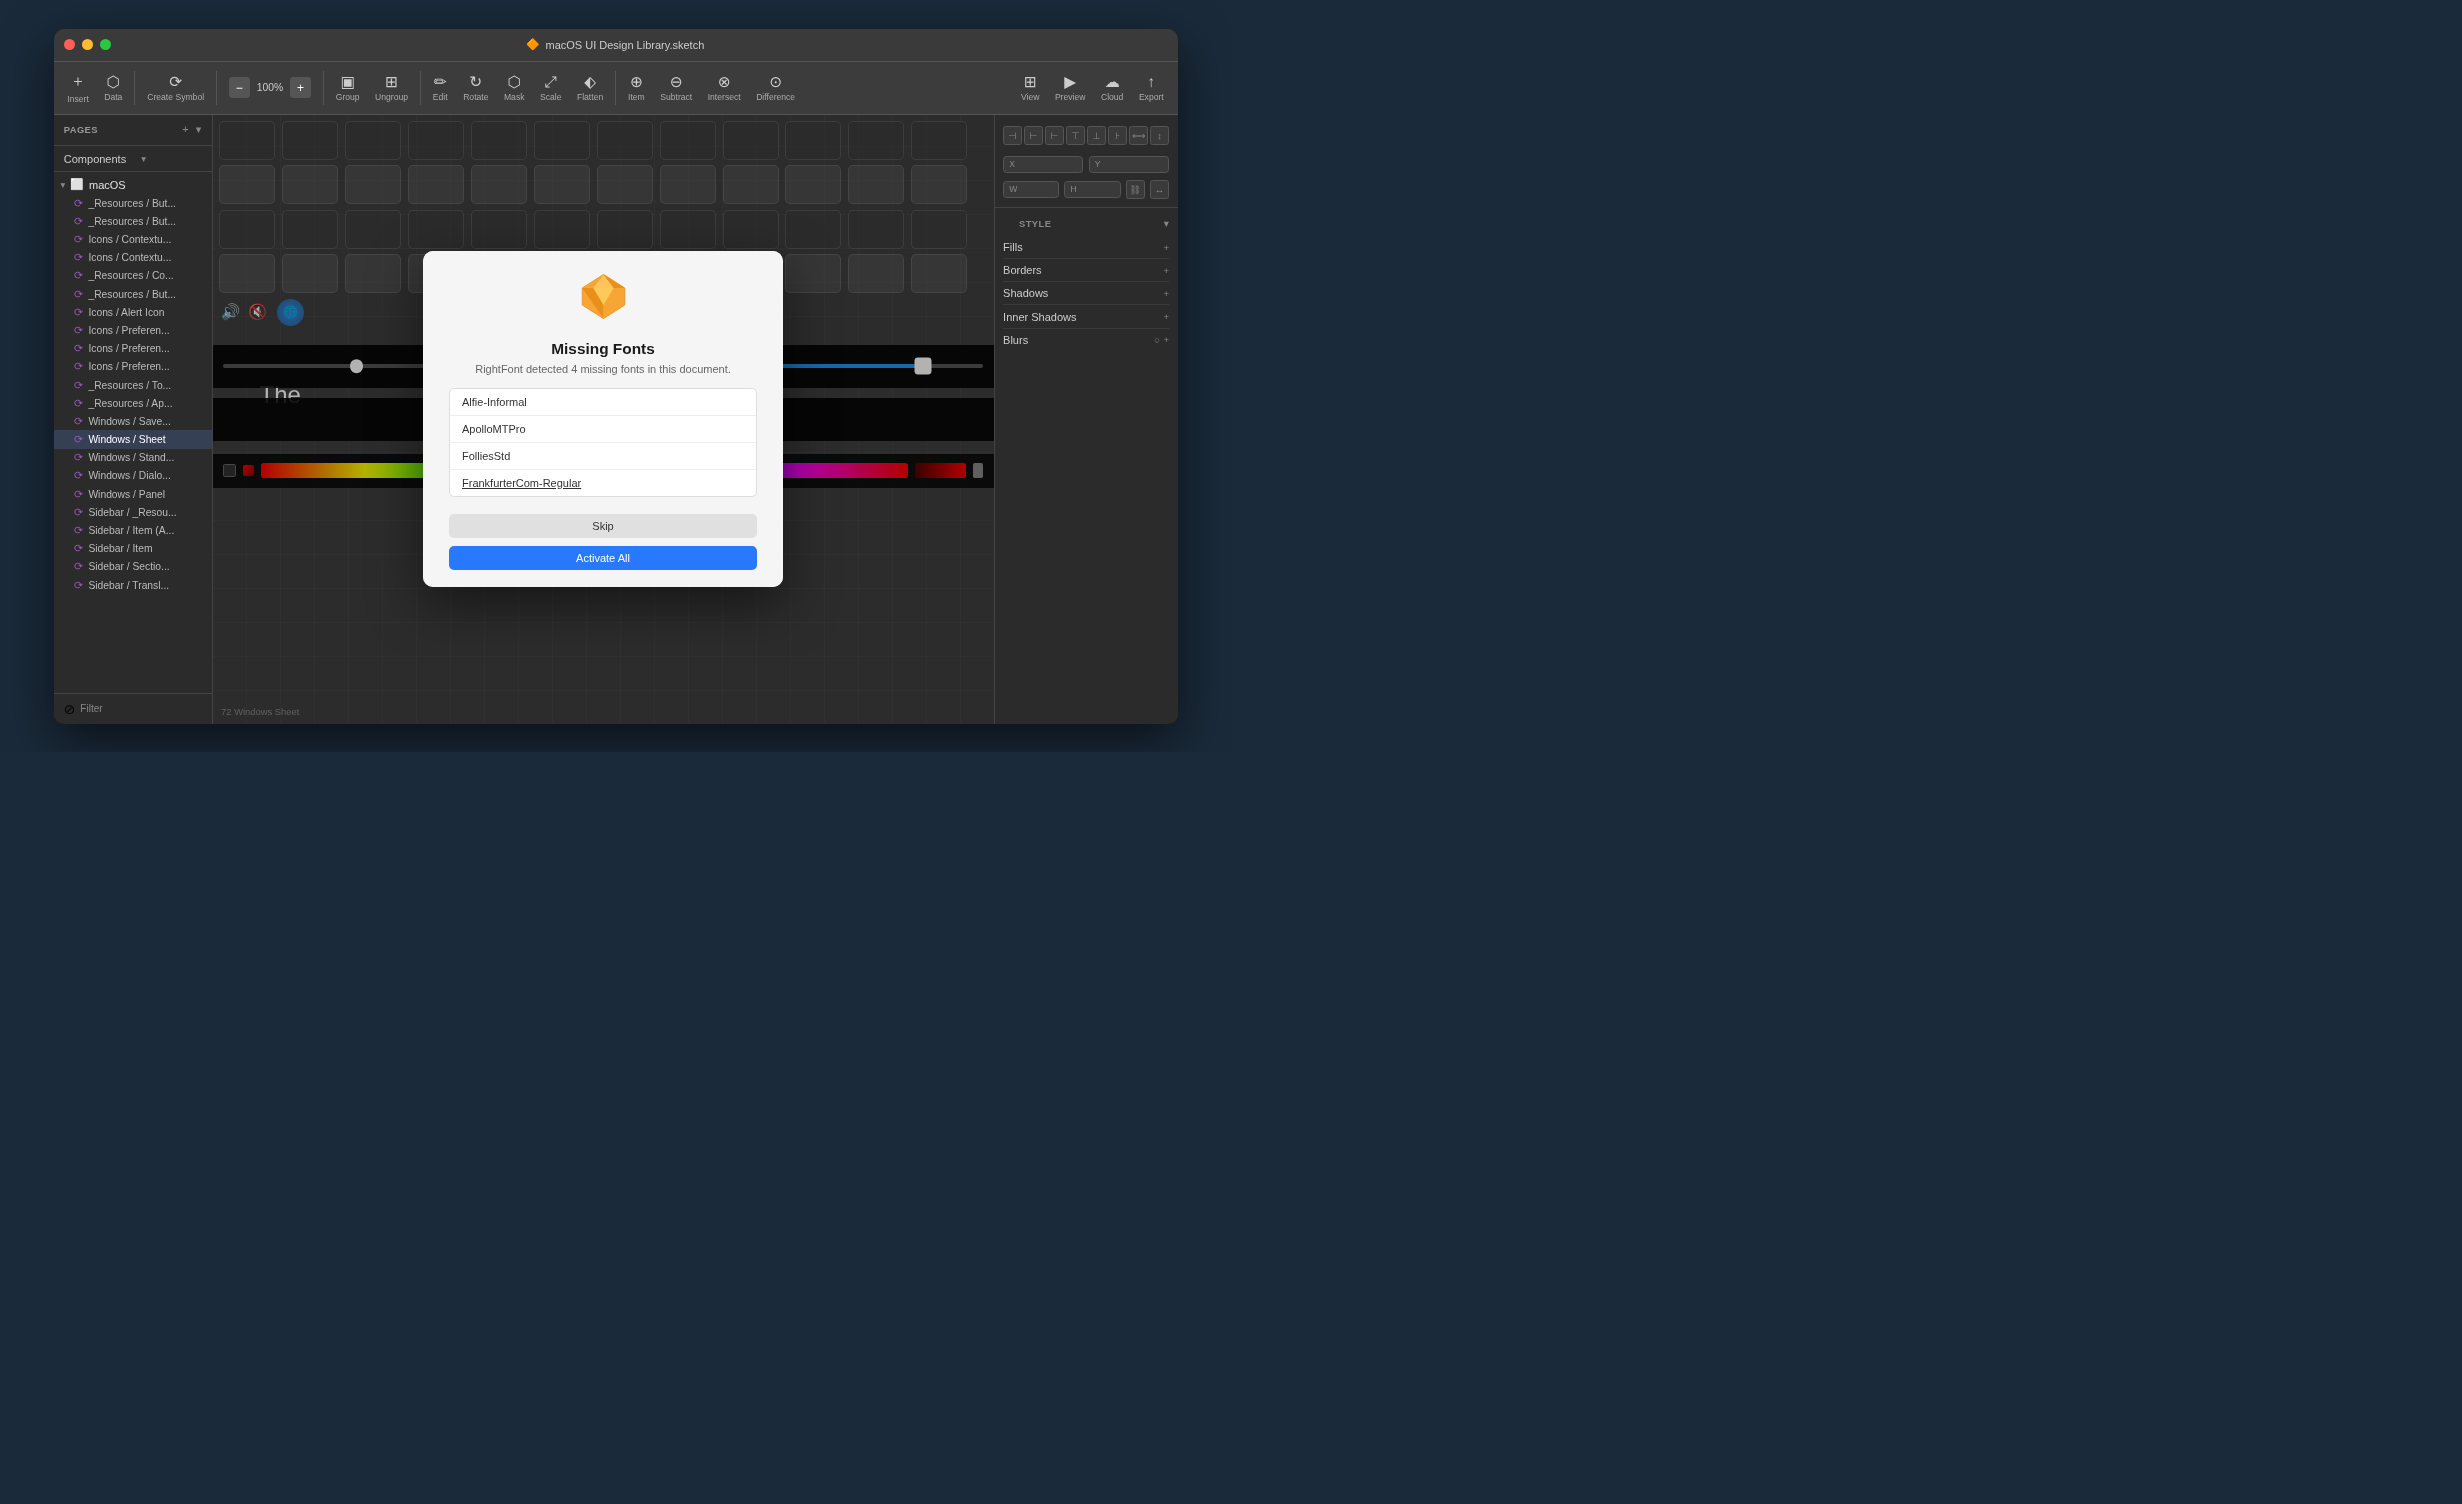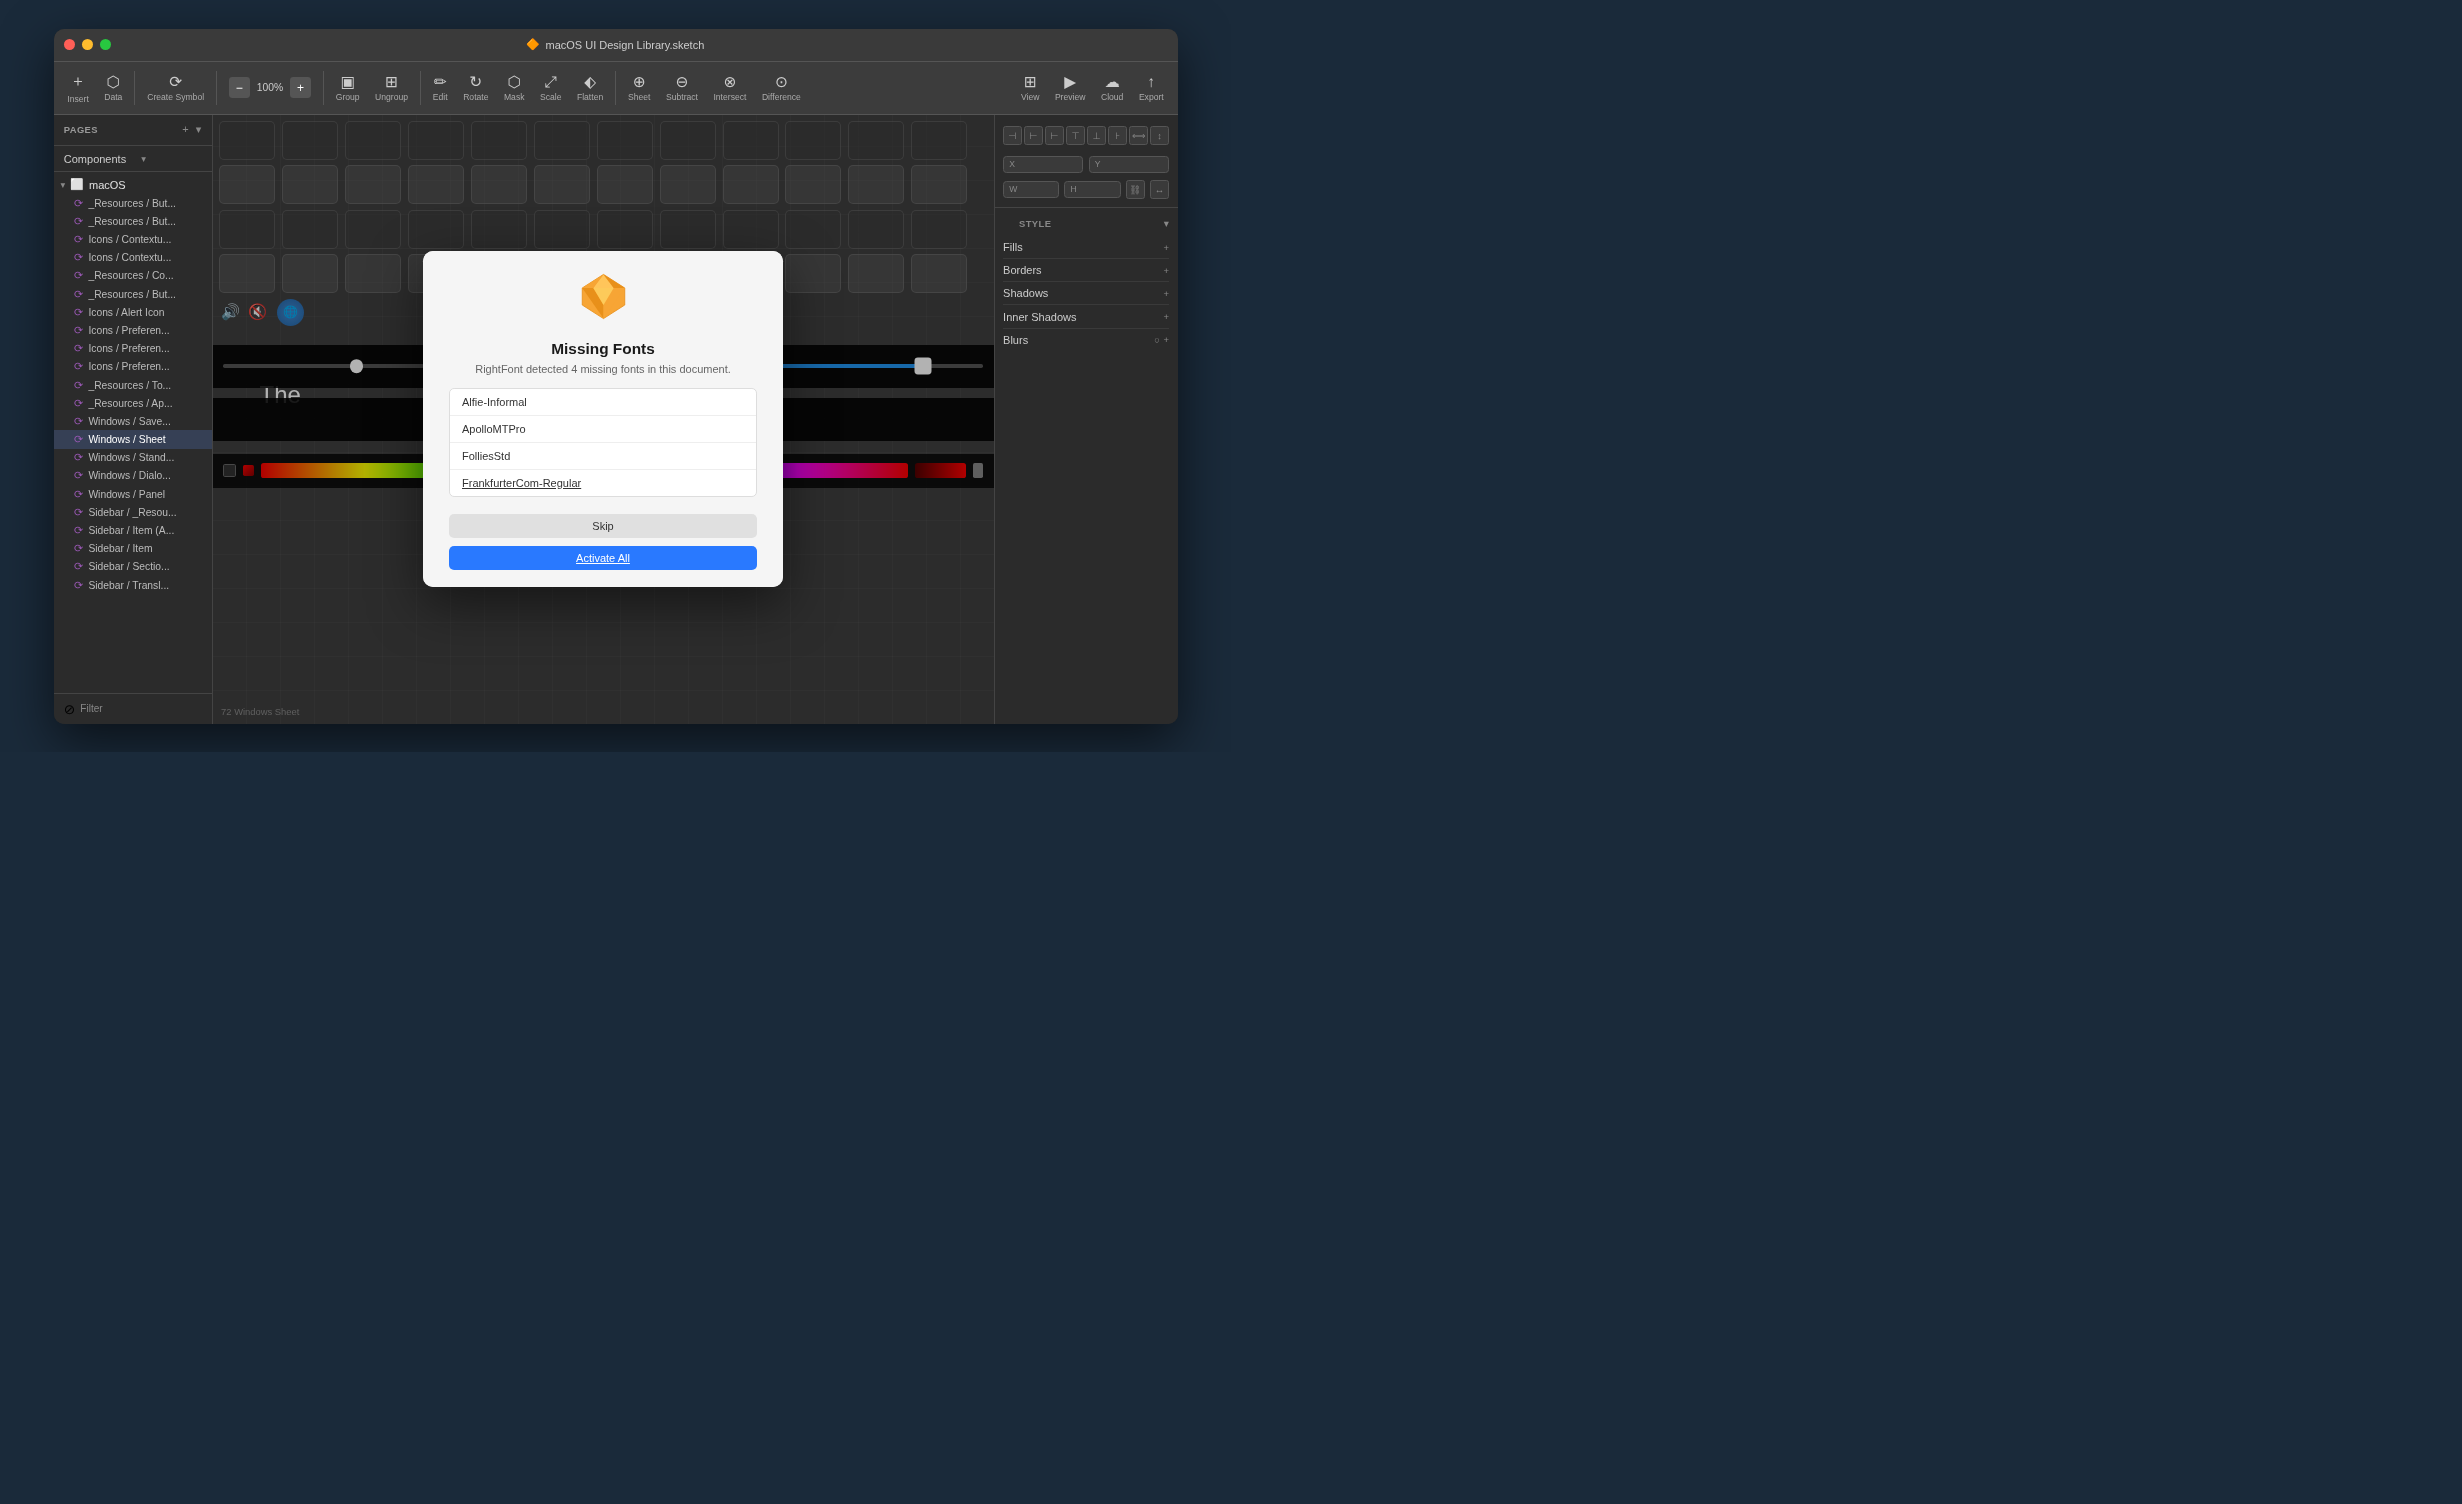--- a/index.html
+++ b/index.html
@@ -386,21 +386,20 @@
       cursor: pointer;
     }
     .btn-activate {
       padding: 6px 20.6px;
       background: #2979ff;
       border: none;
       border-radius: 5.1px;
       font-size: 11px;
       color: #fff;
       cursor: pointer;
-      text-decoration: underline;
     }
     
     .volume-area {
       position: absolute;
       top: 184px;
       left: 8.6px;
       display: flex;
       align-items: center;
       gap: 8.6px;
     }
@@ -480,21 +479,21 @@
       <span class="toolbar-icon">⤢</span>
       <span class="toolbar-label">Scale</span>
     </div>
     <div class="toolbar-group">
       <span class="toolbar-icon">⬖</span>
       <span class="toolbar-label">Flatten</span>
     </div>
     <div class="toolbar-separator"></div>
     <div class="toolbar-group">
       <span class="toolbar-icon">⊕</span>
-      <span class="toolbar-label">Sheet</span>
+      <span class="toolbar-label">Item</span>
     </div>
     <div class="toolbar-group">
       <span class="toolbar-icon">⊖</span>
       <span class="toolbar-label">Subtract</span>
     </div>
     <div class="toolbar-group">
       <span class="toolbar-icon">⊗</span>
       <span class="toolbar-label">Intersect</span>
     </div>
     <div class="toolbar-group">

